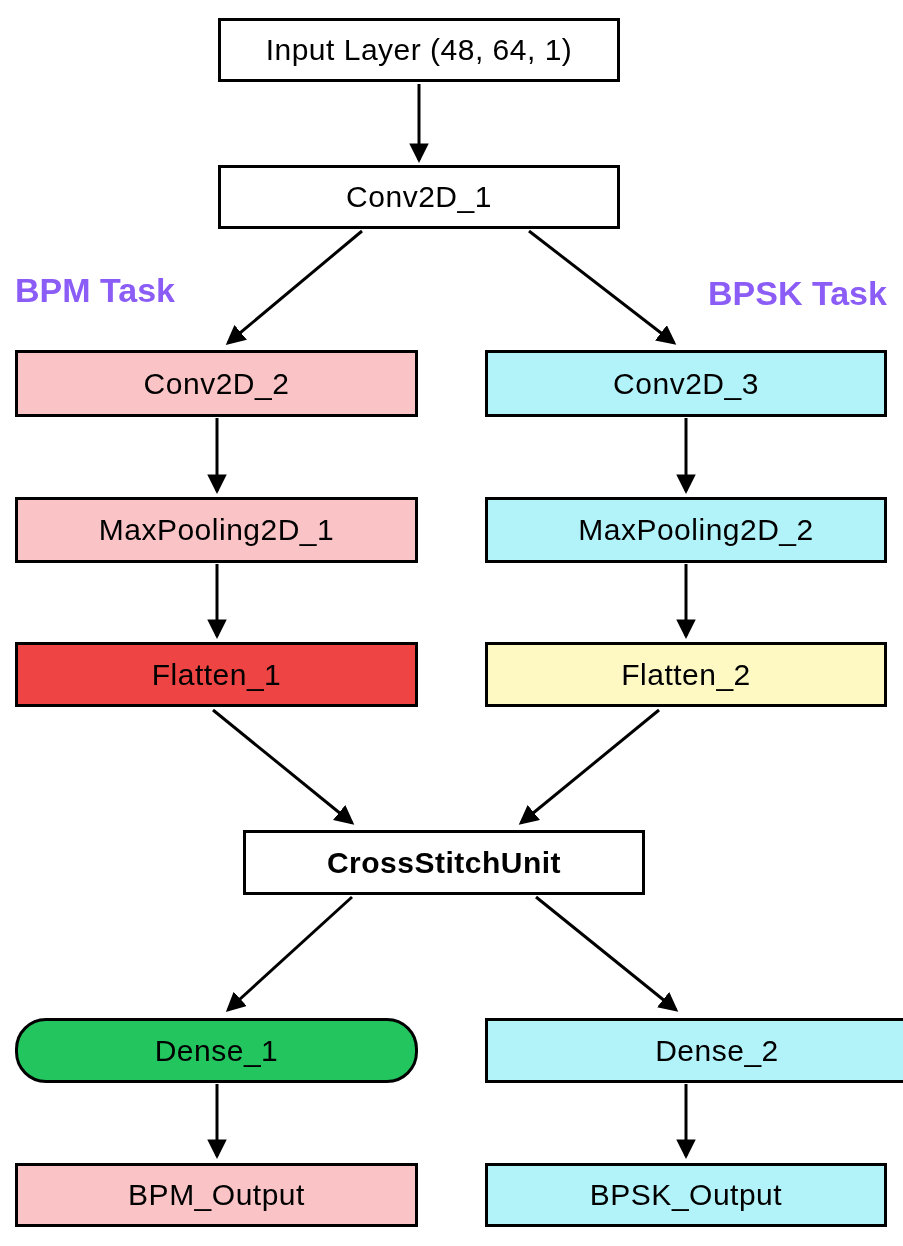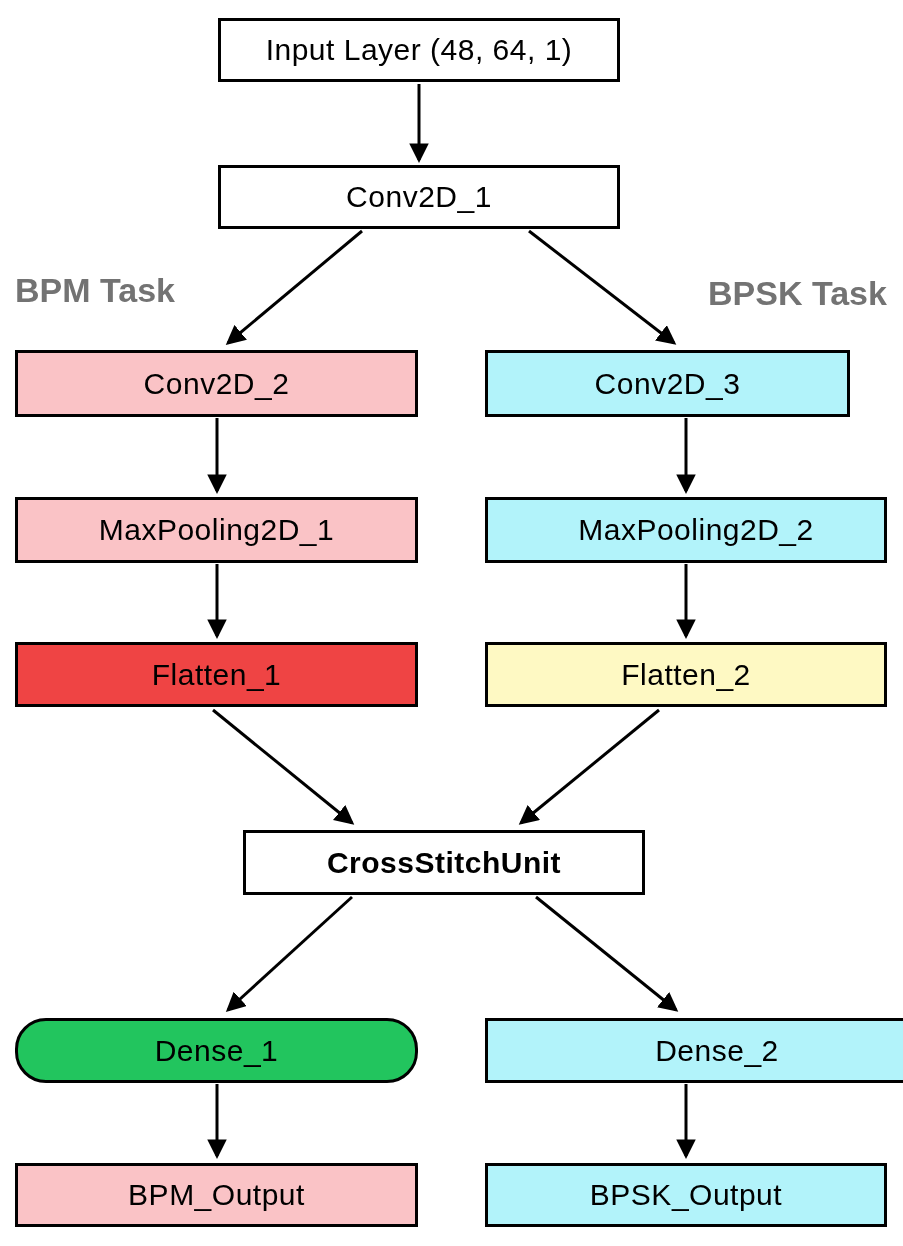--- a/index.html
+++ b/index.html
@@ -33,28 +33,28 @@
     font-size: 30px;
     color: #000000;
     letter-spacing: 0.5px;
     white-space: nowrap;
   }
   .node-bold { font-weight: 700; }
   .task-label {
     position: absolute;
     font-size: 34px;
     font-weight: 700;
-    color: #737373;
+    color: #8b5cf6;
     white-space: nowrap;
   }
   
   .pos-input      { left: 218px; top: 18px;   width: 402px; height: 64px; }
   .pos-conv1      { left: 218px; top: 165px;  width: 402px; height: 64px; }
   .pos-conv2      { left: 15px;  top: 350px;  width: 403px; height: 67px; }
-  .pos-conv3      { left: 485px; top: 350px;  width: 365px; height: 67px; }
+  .pos-conv3      { left: 485px; top: 350px;  width: 402px; height: 67px; }
   .pos-mp1        { left: 15px;  top: 497px;  width: 403px; height: 66px; }
   .pos-mp2        { left: 485px; top: 497px;  width: 402px; height: 66px; }
   .pos-flat1      { left: 15px;  top: 642px;  width: 403px; height: 65px; }
   .pos-flat2      { left: 485px; top: 642px;  width: 402px; height: 65px; }
   .pos-cross      { left: 243px; top: 830px;  width: 402px; height: 65px; }
   .pos-dense1     { left: 15px;  top: 1018px; width: 403px; height: 65px; }
   .pos-dense2     { left: 485px; top: 1018px; width: 464px; height: 65px; }
   .pos-bpmout     { left: 15px;  top: 1163px; width: 403px; height: 64px; }
   .pos-bpskout    { left: 485px; top: 1163px; width: 402px; height: 64px; }
   .pos-bpm-label  { left: 15px;  top: 271px; }

